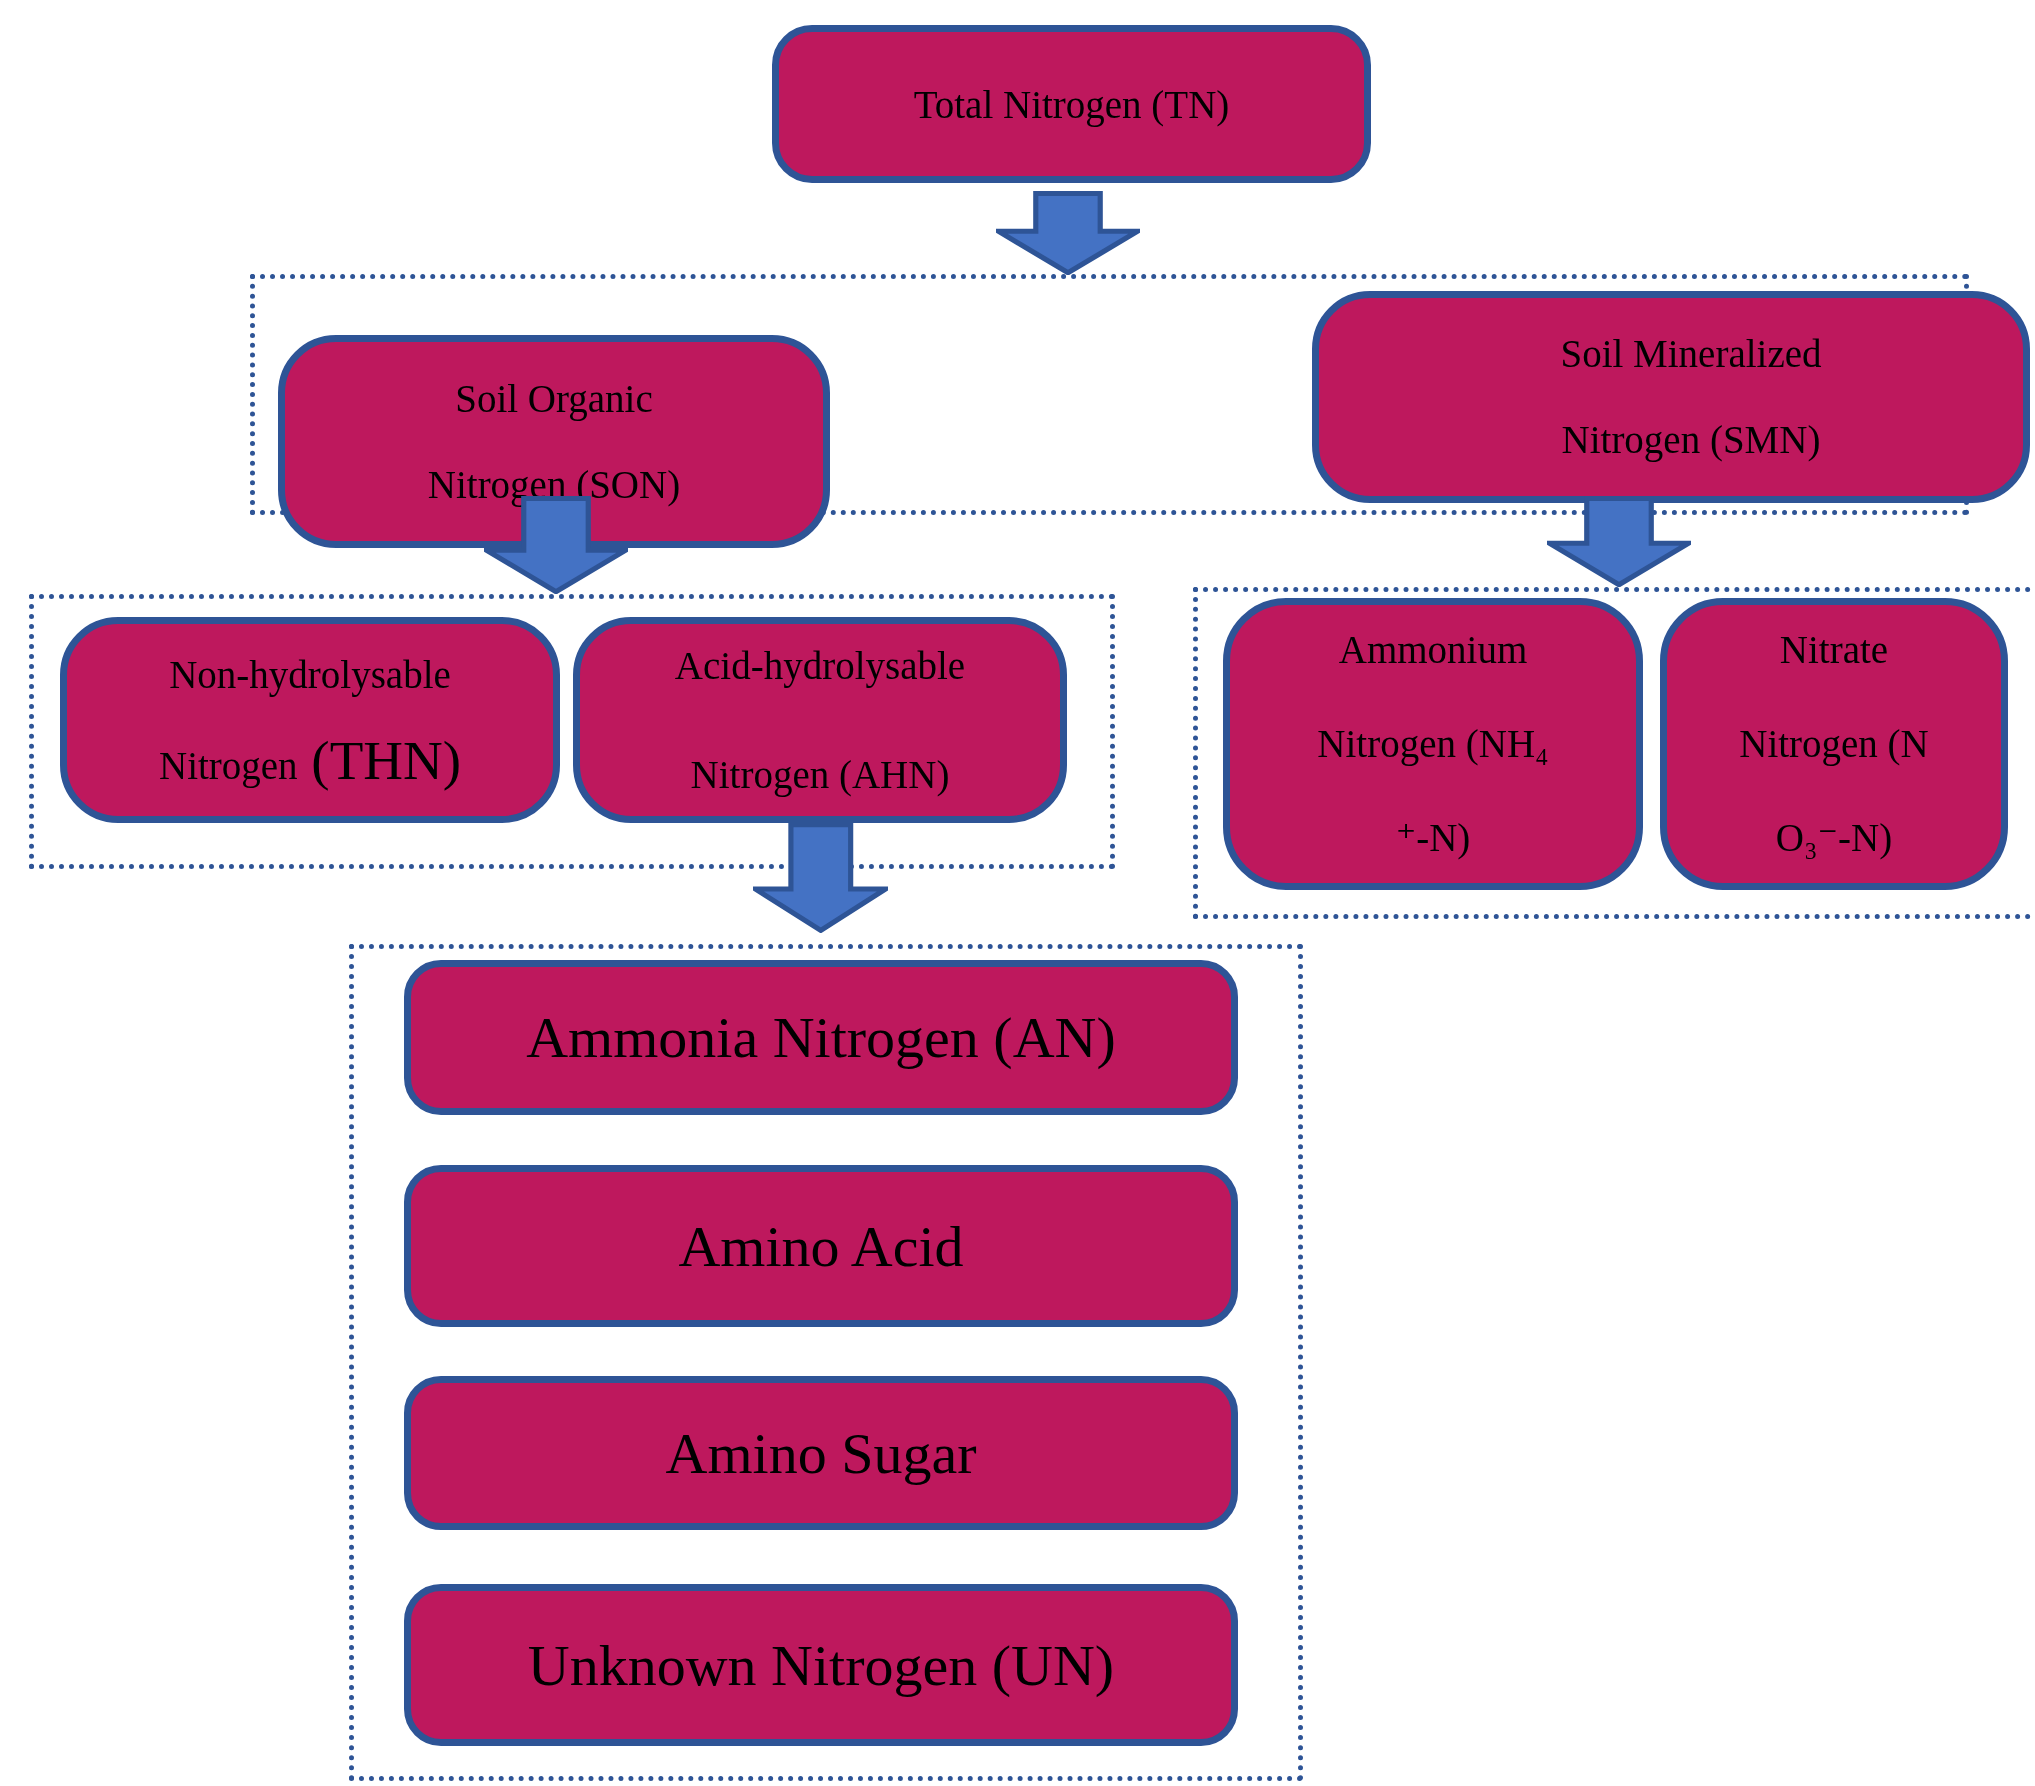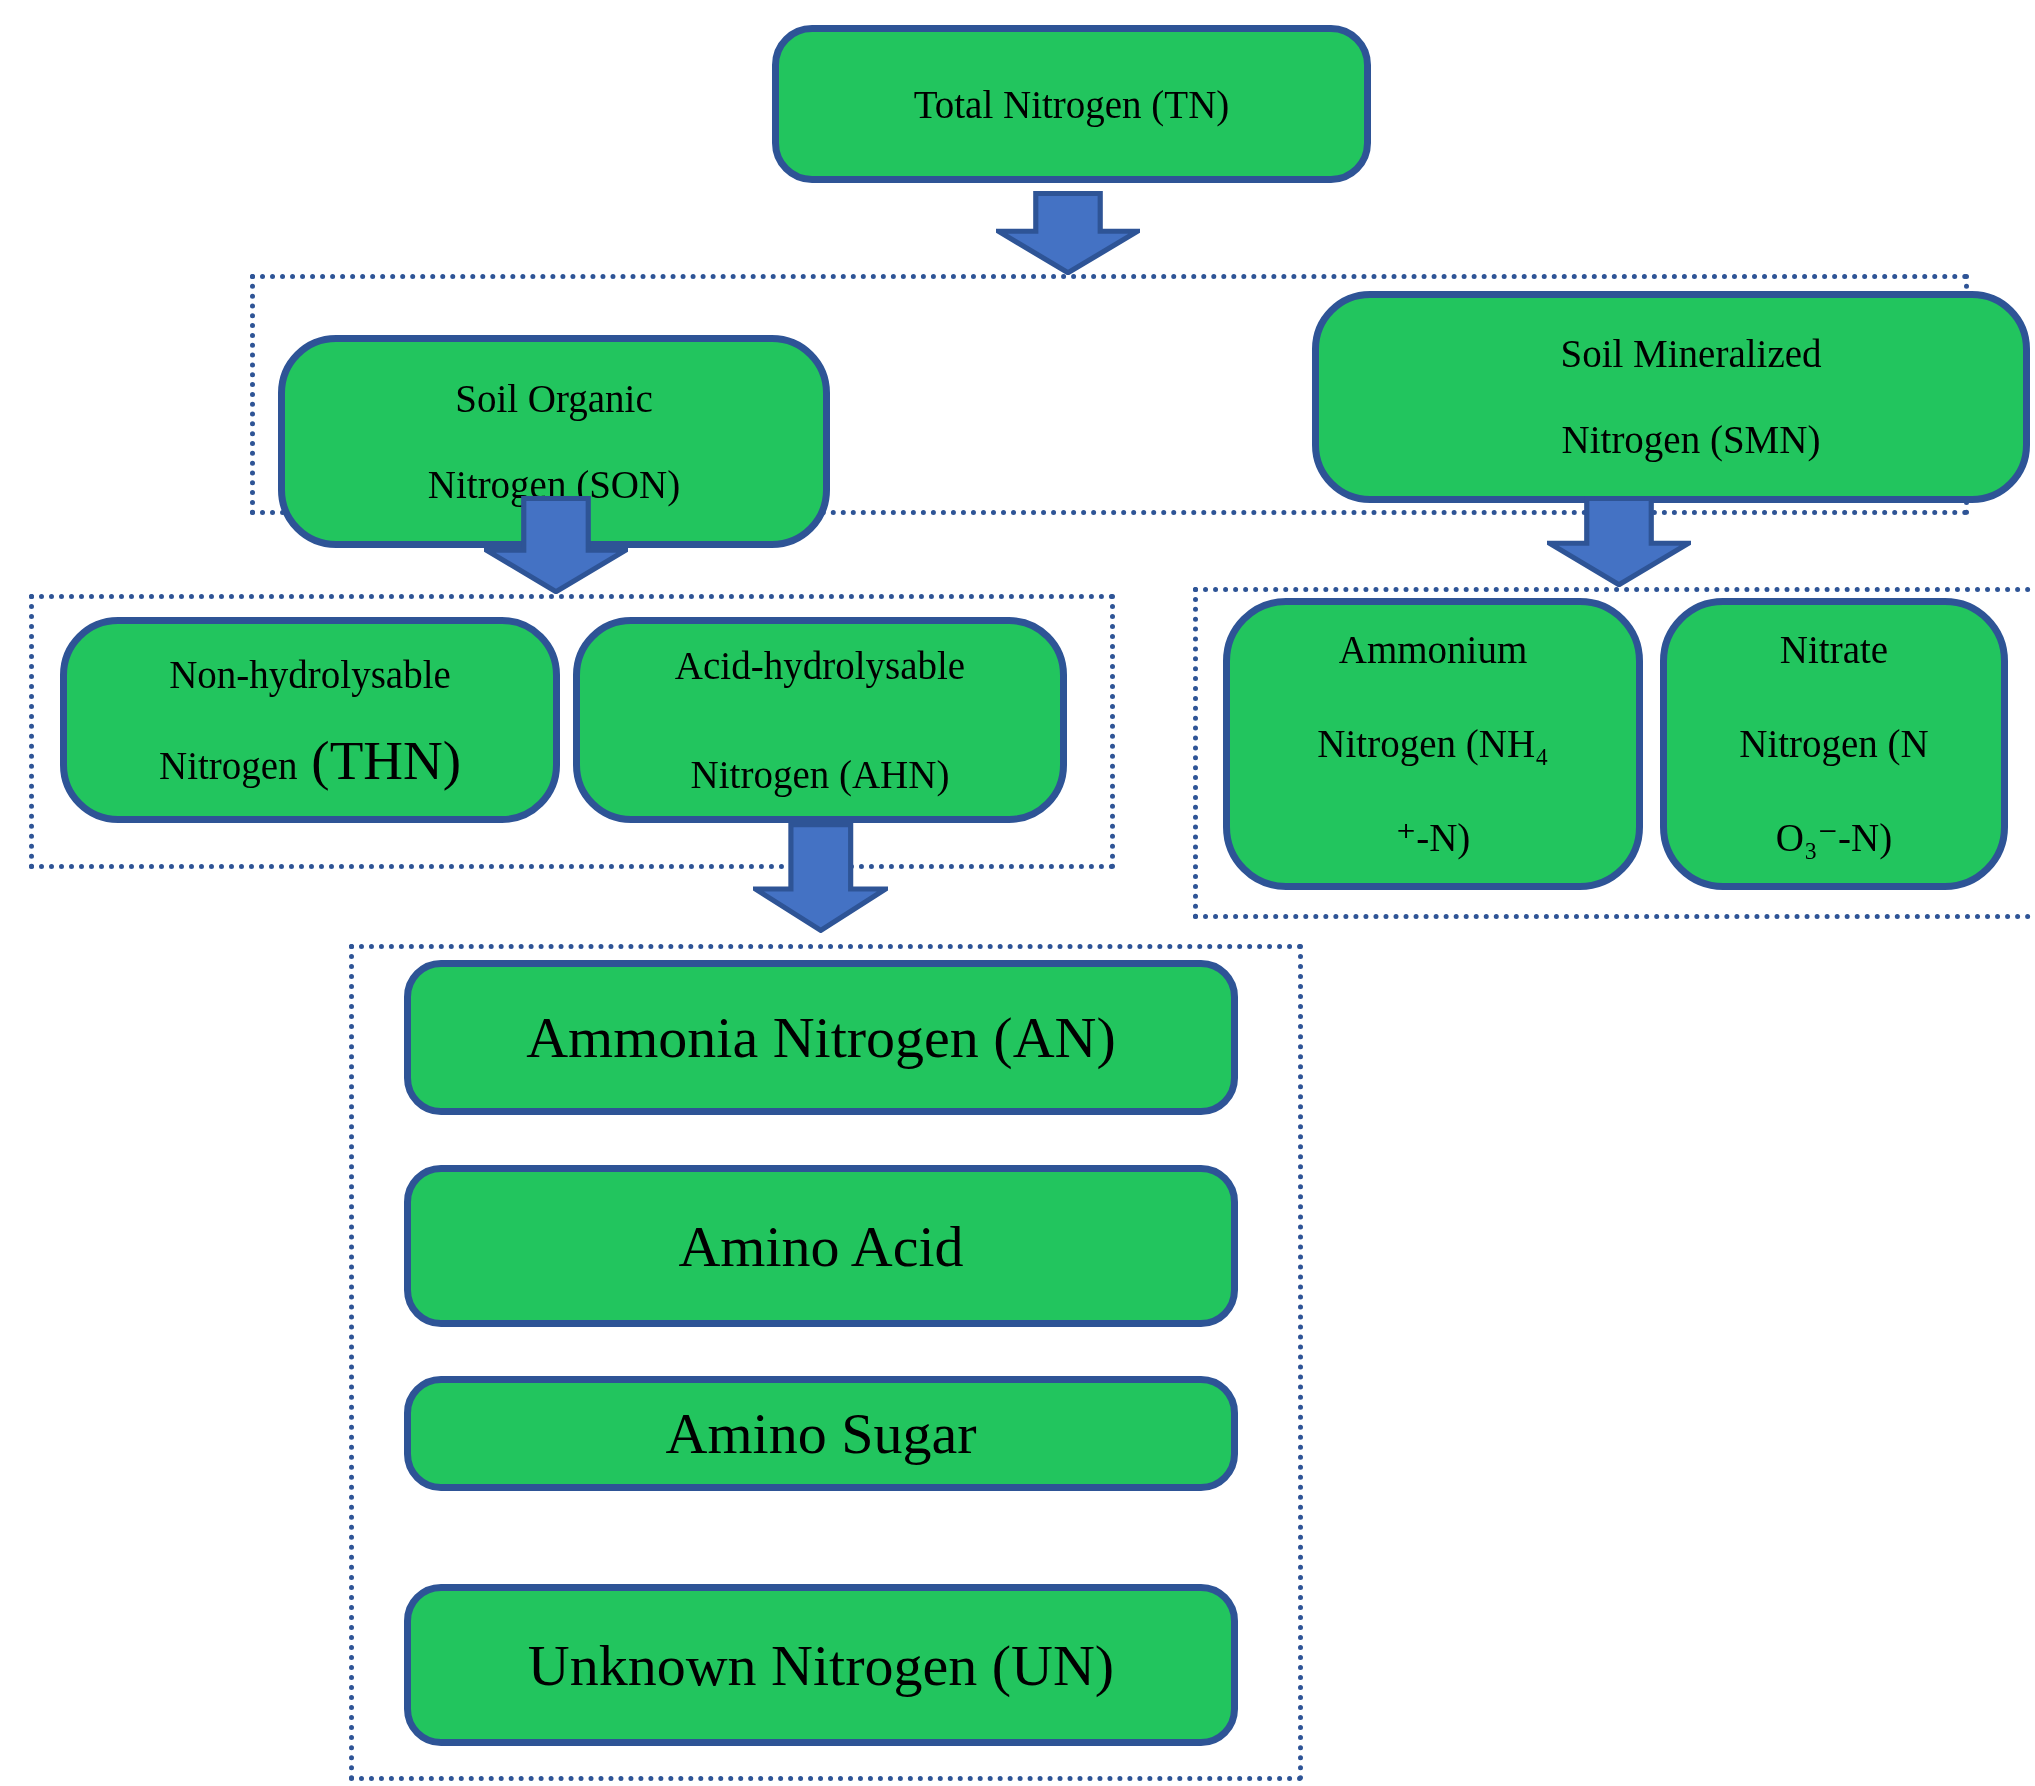--- a/index.html
+++ b/index.html
@@ -19,39 +19,39 @@
     z-index:1;
   }
   .d-row2{left:250px;top:274px;width:1709px;height:231px;}
   .d-left{left:29px;top:594px;width:1076px;height:265px;}
   .d-right{left:1193px;top:587px;width:838px;height:322px;}
   .d-bottom{left:349px;top:944px;width:944px;height:827px;}
 
   
   .node{
     position:absolute;
-    background:#22c55e;
+    background:#be185d;
     border:7.5px solid #2e5496;
     display:flex;flex-direction:column;
     align-items:center;justify-content:center;
     text-align:center;
     z-index:2;
     box-sizing:border-box;
   }
   .line{display:block;white-space:nowrap;}
   .n-tn {left:772px;top:25px;  width:599px;height:158px;border-radius:40px; font-size:39px;}
   .n-son{left:278px; top:291px; width:552px; height:213px;border-radius:58px;font-size:39px;line-height:86px;margin-top:44px;}
   .n-smn{left:1312px;top:291px; width:718px;height:212px;border-radius:58px;font-size:39px;line-height:86px;padding-left:40px;}
   .n-thn{left:60px; top:617px;width:500px; height:206px;border-radius:58px;font-size:39px;line-height:86px;}
   .n-ahn{left:573px; top:617px;width:494px; height:206px;border-radius:58px;font-size:39px;line-height:86px;gap:23px;}
   .n-nh4{left:1223px;top:598px;width:420px; height:292px;border-radius:63px;font-size:39px;line-height:94px;}
   .n-no3{left:1660px;top:598px;width:348px; height:292px;border-radius:63px;font-size:39px;line-height:94px;}
   .n-an {left:404px; top:960px;width:834px;height:155px;border-radius:37px; font-size:58px;}
   .n-aa {left:404px; top:1165px;width:834px;height:162px;border-radius:37px; font-size:58px;}
-  .n-as {left:404px; top:1376px;width:834px;height:115px;border-radius:37px; font-size:58px;text-align:right;}
+  .n-as {left:404px; top:1376px;width:834px;height:154px;border-radius:37px; font-size:58px;text-align:right;}
   .n-un {left:404px; top:1584px;width:834px;height:162px;border-radius:37px; font-size:58px;}
 
   .big-paren{font-size:55px;}
 
   
   .arrow{position:absolute;z-index:3;}
   .a-tn {left:996px;top:191px;}
   .a-son{left:484px; top:496px;}
   .a-smn{left:1547px;top:496px;}
   .a-ahn{left:753px;top:822px;}

